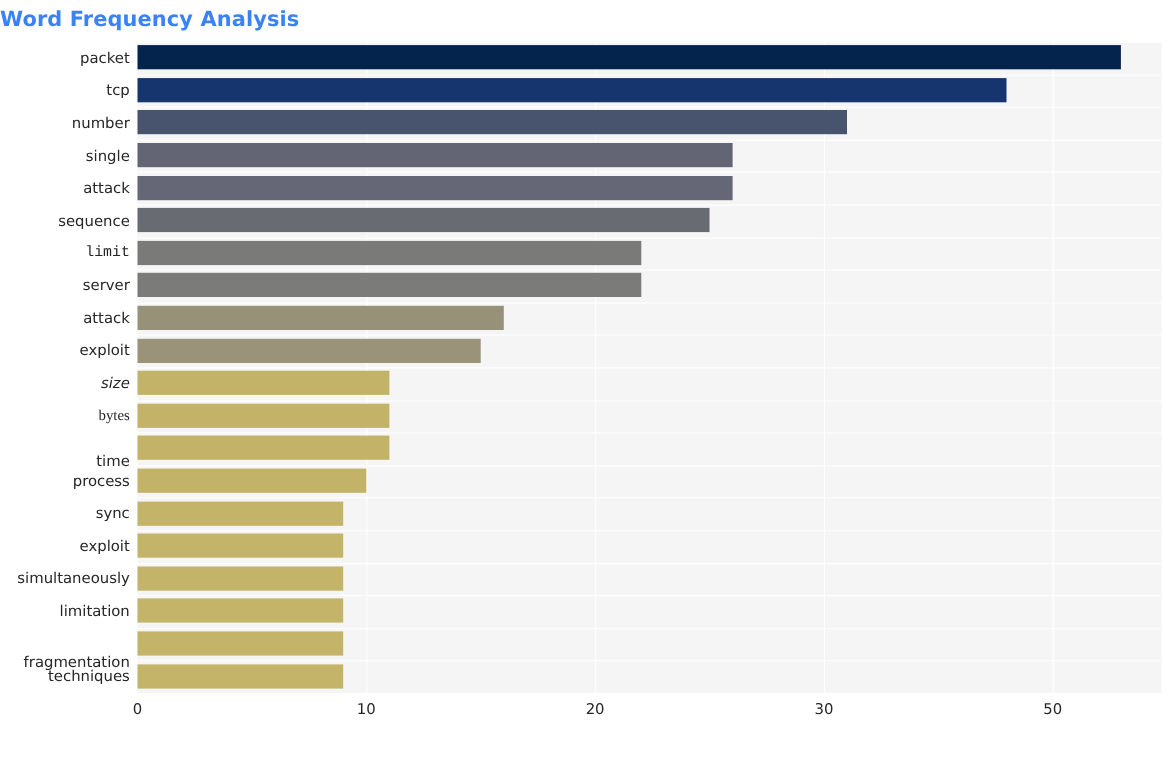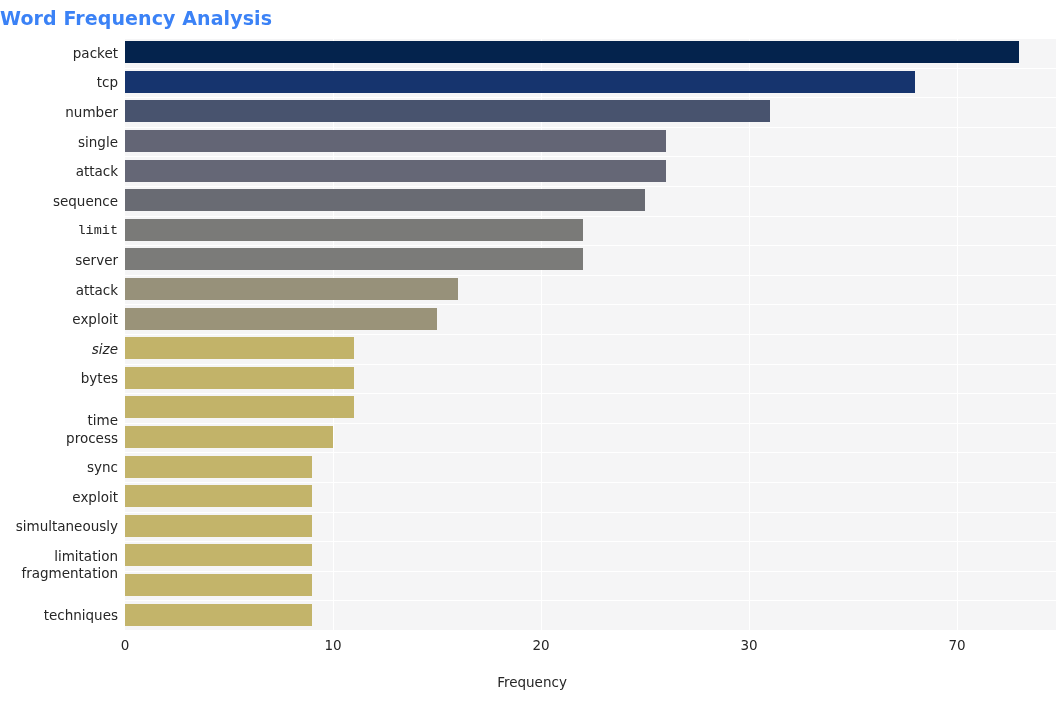--- a/index.html
+++ b/index.html
@@ -203,32 +203,31 @@
       <div class="ytick-label" style="top: 44.4px;">tcp</div>
       <div class="ytick-label" style="top: 74px;">number</div>
       <div class="ytick-label" style="top: 103.6px;">single</div>
       <div class="ytick-label" style="top: 133.2px;">attack</div>
       <div class="ytick-label" style="top: 162.8px;">sequence</div>
       <div class="ytick-label" style="top: 192.4px; font-family: Liberation Mono, monospace;">limit</div>
       <div class="ytick-label" style="top: 222px;">server</div>
       <div class="ytick-label" style="top: 251.6px;">attack</div>
       <div class="ytick-label" style="top: 281.2px;">exploit</div>
       <div class="ytick-label" style="top: 310.8px; font-style: italic;">size</div>
-      <div class="ytick-label" style="top: 340.4px;">bytes</div>
+      <div class="ytick-label" style="top: 340.4px; font-family: Liberation Serif, serif;">bytes</div>
       <div class="ytick-label" style="top: 382px;">time</div>
       <div class="ytick-label" style="top: 399.6px;">process</div>
       <div class="ytick-label" style="top: 429.2px;">sync</div>
       <div class="ytick-label" style="top: 458.8px;">exploit</div>
       <div class="ytick-label" style="top: 488.4px;">simultaneously</div>
       <div class="ytick-label" style="top: 518px;">limitation</div>
-      <div class="ytick-label" style="top: 535px;">fragmentation</div>
+      <div class="ytick-label" style="top: 564px;">fragmentation</div>
       <div class="ytick-label" style="top: 577.2px;">techniques</div>
     </div>
   <div id="xtick-layer"></div>
 
-  <div id="xaxis-title">Frequency</div>
 
 <div class="xtick-label" style="left: 125px;">0</div>
     <div class="xtick-label" style="left: 332.998px;">10</div>
     <div class="xtick-label" style="left: 540.996px;">20</div>
     <div class="xtick-label" style="left: 748.995px;">30</div>
-    <div class="xtick-label" style="left: 956.993px;">70</div>
+    <div class="xtick-label" style="left: 956.993px;">50</div>
   </div>
 
 </body></html>

